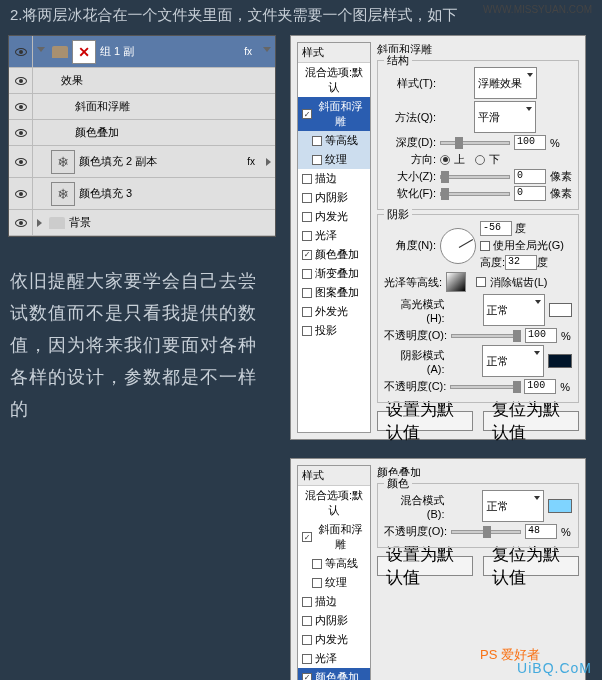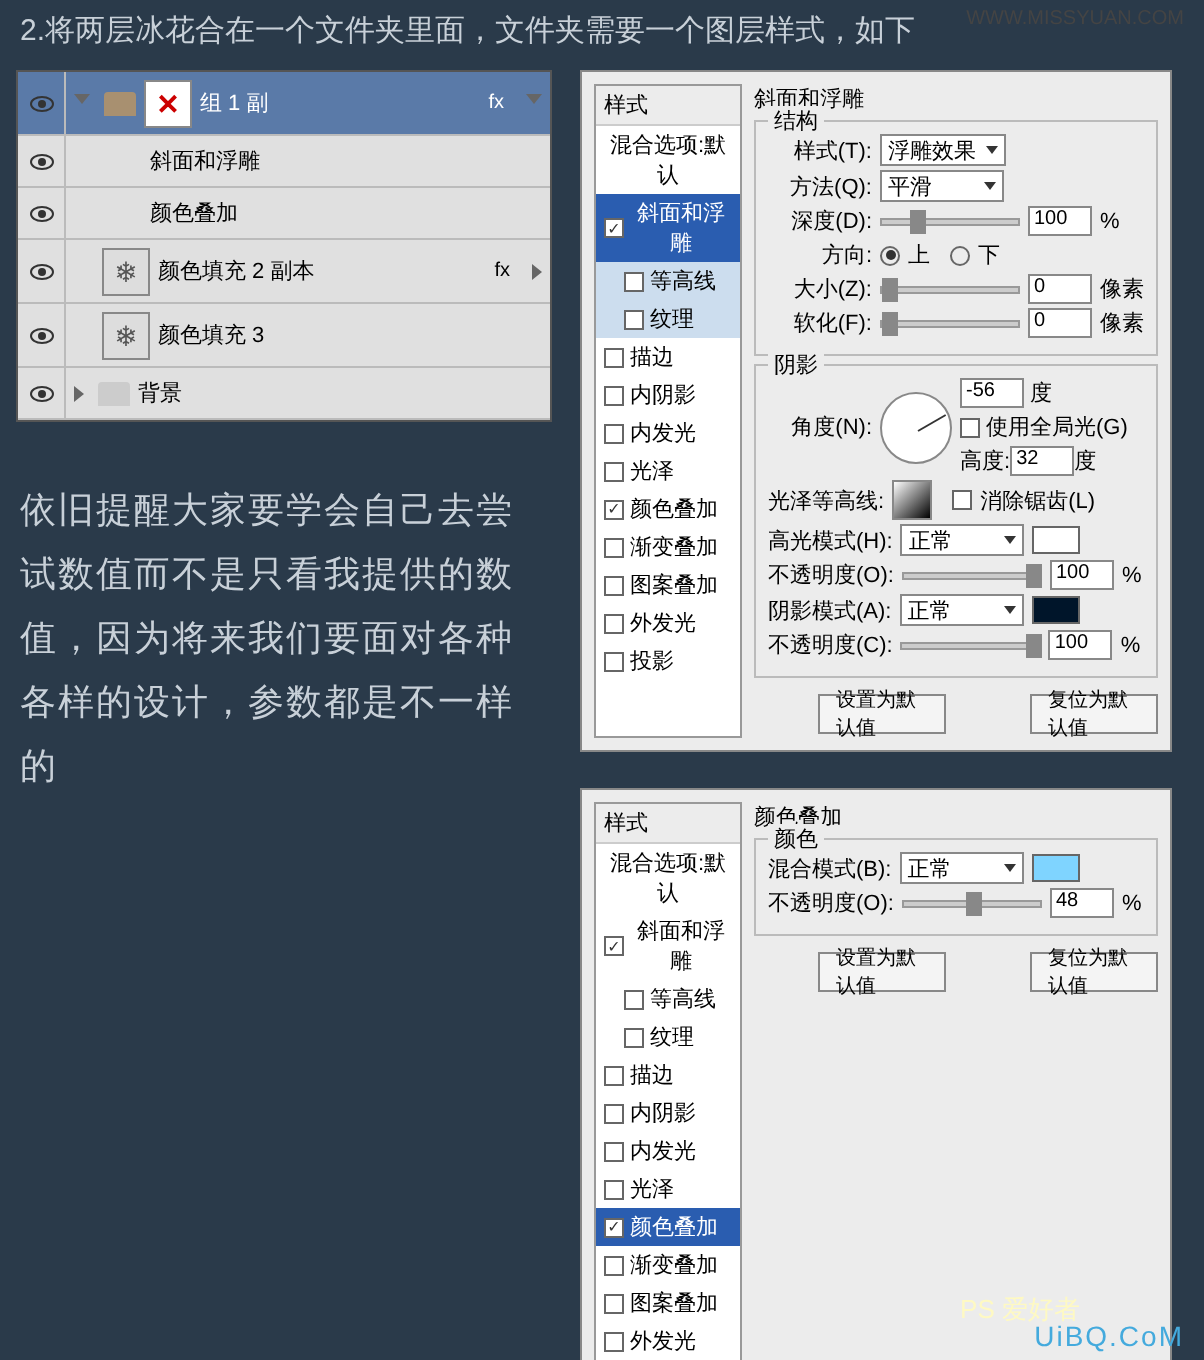--- a/index.html
+++ b/index.html
@@ -37,35 +37,35 @@
   .style-item.sub { padding-left: 14px; background: #fff; }
   .style-item.sub.sel { background: #cde; color: #000; }
   .cb { width: 10px; height: 10px; border: 1px solid #666; background: #fff; display: inline-flex; align-items: center; justify-content: center; font-size: 8px; color: #333; flex-shrink: 0; }
   .cb.checked::after { content: '✓'; }
   .params { flex: 1; }
   .group-box { border: 1px solid #bbb; padding: 4px 6px 6px 6px; margin-bottom: 4px; position: relative; }
   .group-title { position: absolute; top: -8px; left: 6px; background: #ececec; padding: 0 3px; font-size: 11px; }
   .section-title { font-size: 11px; margin-bottom: 3px; }
   .prow { display: flex; align-items: center; gap: 4px; margin: 2px 0; font-size: 11px; }
   .plabel { text-align: right; min-width: 52px; }
-  .sel-box { border: 1px solid #888; background: #fff; height: 16px; padding: 0 14px 0 3px; min-width: 62px; position: relative; display: inline-flex; align-items: center; }
+  .sel-box { border: 1px solid #888; background: #fff; height: 32px; padding: 0 14px 0 3px; min-width: 62px; position: relative; display: inline-flex; align-items: center; margin-left: 34px; }
   .sel-box::after { content: ''; position: absolute; right: 3px; top: 5px; border-left: 3px solid transparent; border-right: 3px solid transparent; border-top: 4px solid #333; }
-  .num-input { border: 1px solid #888; background: #fff; height: 15px; width: 32px; padding: 0 2px; text-align: left; font-size: 10px; }
+  .num-input { border: 1px solid #888; background: #fff; height: 15px; width: 32px; padding: 0 2px; text-align: left; font-size: 10px; font-family: Liberation Mono, monospace; }
   .slider { flex: 1; height: 4px; background: #ccc; border: 1px solid #999; position: relative; max-width: 70px; }
   .slider-thumb { position: absolute; width: 8px; height: 12px; background: #888; top: -5px; }
   .radio { width: 10px; height: 10px; border: 1px solid #666; border-radius: 50%; display: inline-flex; align-items: center; justify-content: center; }
   .radio.on::after { content: ''; width: 5px; height: 5px; background: #333; border-radius: 50%; }
   .color-sw { width: 24px; height: 14px; border: 1px solid #666; }
   .angle-widget { width: 36px; height: 36px; border: 1px solid #888; border-radius: 50%; background: #fff; position: relative; }
   .angle-widget::after { content: ''; position: absolute; width: 16px; height: 1px; background: #333; top: 18px; left: 18px; transform-origin: left; transform: rotate(-30deg); }
   .gloss-sw { width: 20px; height: 20px; border: 1px solid #888; background: linear-gradient(135deg,#fff,#000); }
-  .btn { border: 1px solid #888; background: #f4f4f4; padding: 2px 8px; font-size: 10px; height: 20px; display: inline-flex; align-items: center; margin-left: 32px; }
+  .btn { border: 1px solid #888; background: #f4f4f4; padding: 2px 8px; font-size: 17px; height: 20px; display: inline-flex; align-items: center; }
   .btn-row { display: flex; gap: 10px; justify-content: center; padding: 4px 0 2px 0; }
   .wm-bottom { position: absolute; bottom: 4px; right: 10px; color: #4ad; font-size: 14px; letter-spacing: 1px; }
-  .wm-ps { position: absolute; bottom: 16px; right: 62px; color: #fef9c3; font-size: 13px; }
+  .wm-ps { position: absolute; bottom: 16px; right: 62px; color: #f97316; font-size: 13px; }
 </style>
 </head>
 <body>
 
 <div class="top-text">2.将两层冰花合在一个文件夹里面，文件夹需要一个图层样式，如下</div>
 <div class="watermark-top">WWW.MISSYUAN.COM</div>
 
 <div class="main-area">
   <div class="left-col">
 
@@ -75,20 +75,28 @@
             <span class="eye"></span>
           </div>
         <div class="layer-content">
           <span class="tri down"></span>
           <span class="folder-icon"></span>
           <span class="thumb x">✕</span>
           <span>组 1 副</span>
           <span style="margin-left:auto;margin-right:4px" class="fx-badge">fx</span>
           <span class="tri down" style="margin-right:4px"></span>
         </div>
+      </div>
+      <div class="layer-row">
+        <div class="eye-col">
+            <span class="eye"></span>
+          </div>
+        <div class="layer-content indent1">
+            <span>效果</span>
+          </div>
       </div>
       <div class="layer-row">
         <div class="eye-col">
             <span class="eye"></span>
           </div>
         <div class="layer-content indent2">
             <span>斜面和浮雕</span>
           </div>
       </div>
       <div class="layer-row">

